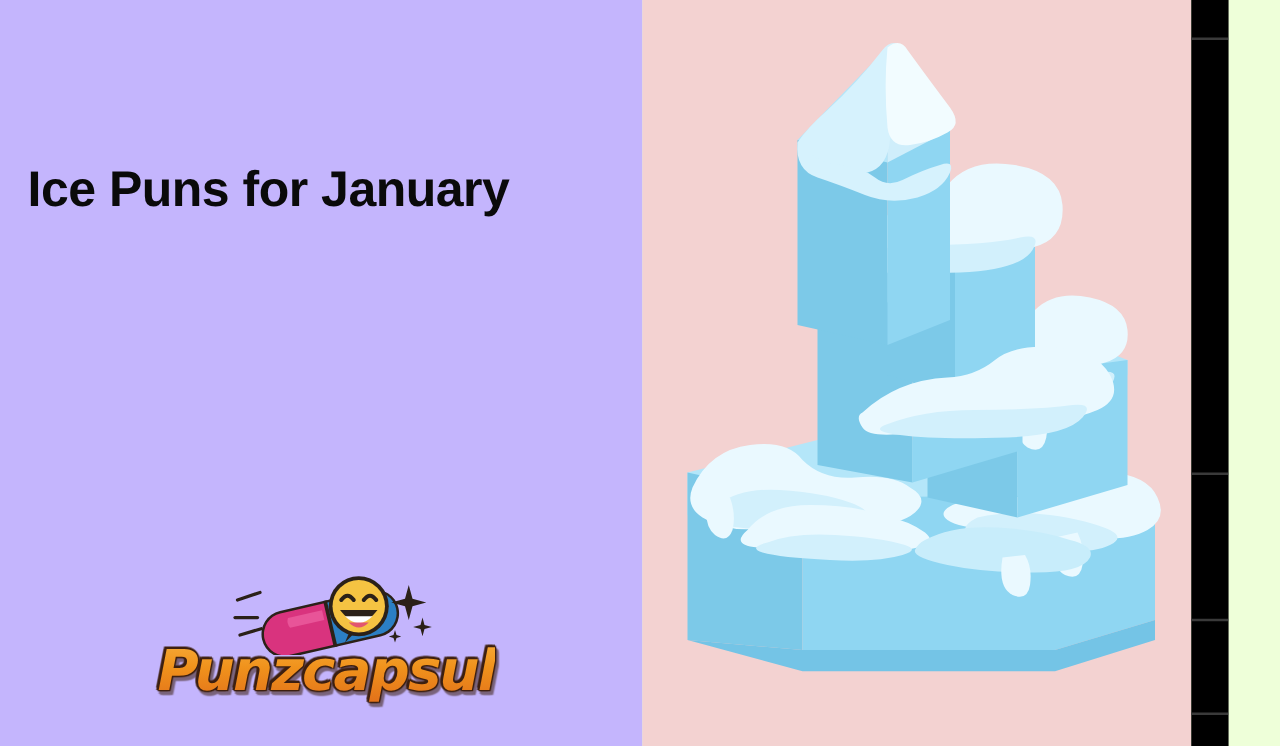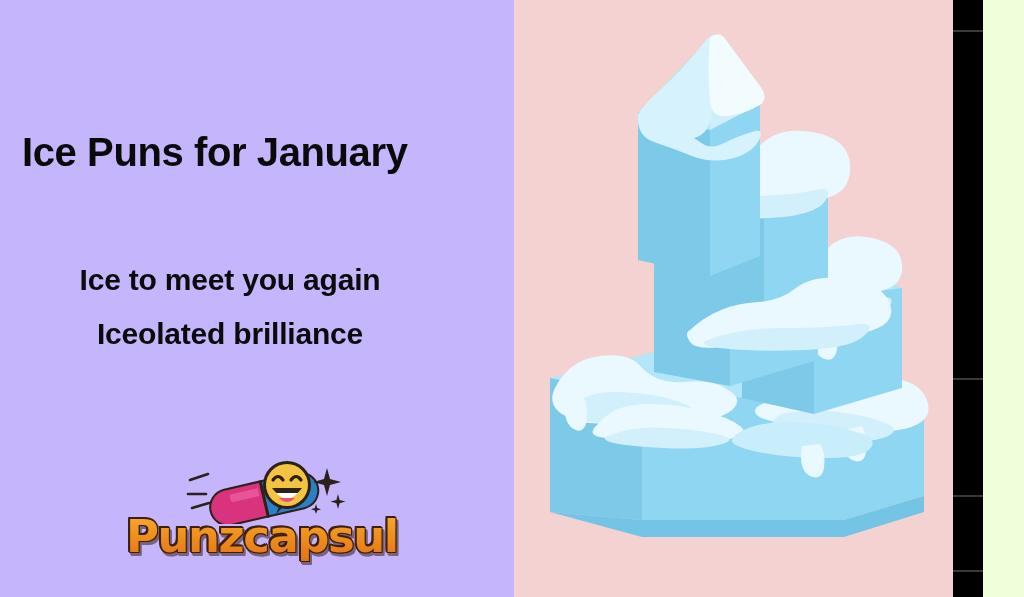--- a/index.html
+++ b/index.html
@@ -72,20 +72,21 @@
   }
   .logo-wordmark {
     position: absolute;
     left: 0;
     top: 52px;
     width: 270px;
     text-align: center;
     font-family: "DejaVu Sans", sans-serif;
     font-size: 45px;
     font-weight: bold;
+    font-style: italic;
     letter-spacing: -1.5px;
     color: #f0941f;
     background: linear-gradient(180deg, #f7ae3c 0%, #f0921c 45%, #e2701a 100%);
     -webkit-background-clip: text;
     background-clip: text;
     -webkit-text-fill-color: transparent;
     text-shadow: 0 2px 0 rgba(60,25,10,0.0);
     filter: drop-shadow(1.6px 1.6px 0 #3d1f10) drop-shadow(-1.2px 0 0 #3d1f10) drop-shadow(0 -1.2px 0 #3d1f10) drop-shadow(2.5px 3px 0 rgba(61,31,16,0.55));
     white-space: nowrap;
   }
@@ -129,24 +130,20 @@
 </style>
 </head>
 <body>
 
 <div class="canvas">
 
   <div class="left-panel">
 
     <div class="headline">Ice Puns for January</div>
 
-    <div class="puns-list">
-      <div class="pun-line">Ice to meet you again</div>
-      <div class="pun-line">Iceolated brilliance</div>
-    </div>
 
     <div class="logo">
       <div class="logo-mark">
         <svg width="160" height="66" viewBox="0 0 160 66" xmlns="http://www.w3.org/2000/svg">
 
           <g stroke="#2b2118" stroke-width="2.6" stroke-linecap="round">
             <line x1="4" y1="22" x2="22" y2="16"></line>
             <line x1="2" y1="36" x2="20" y2="36"></line>
             <line x1="6" y1="50" x2="23" y2="45"></line>
           </g>

